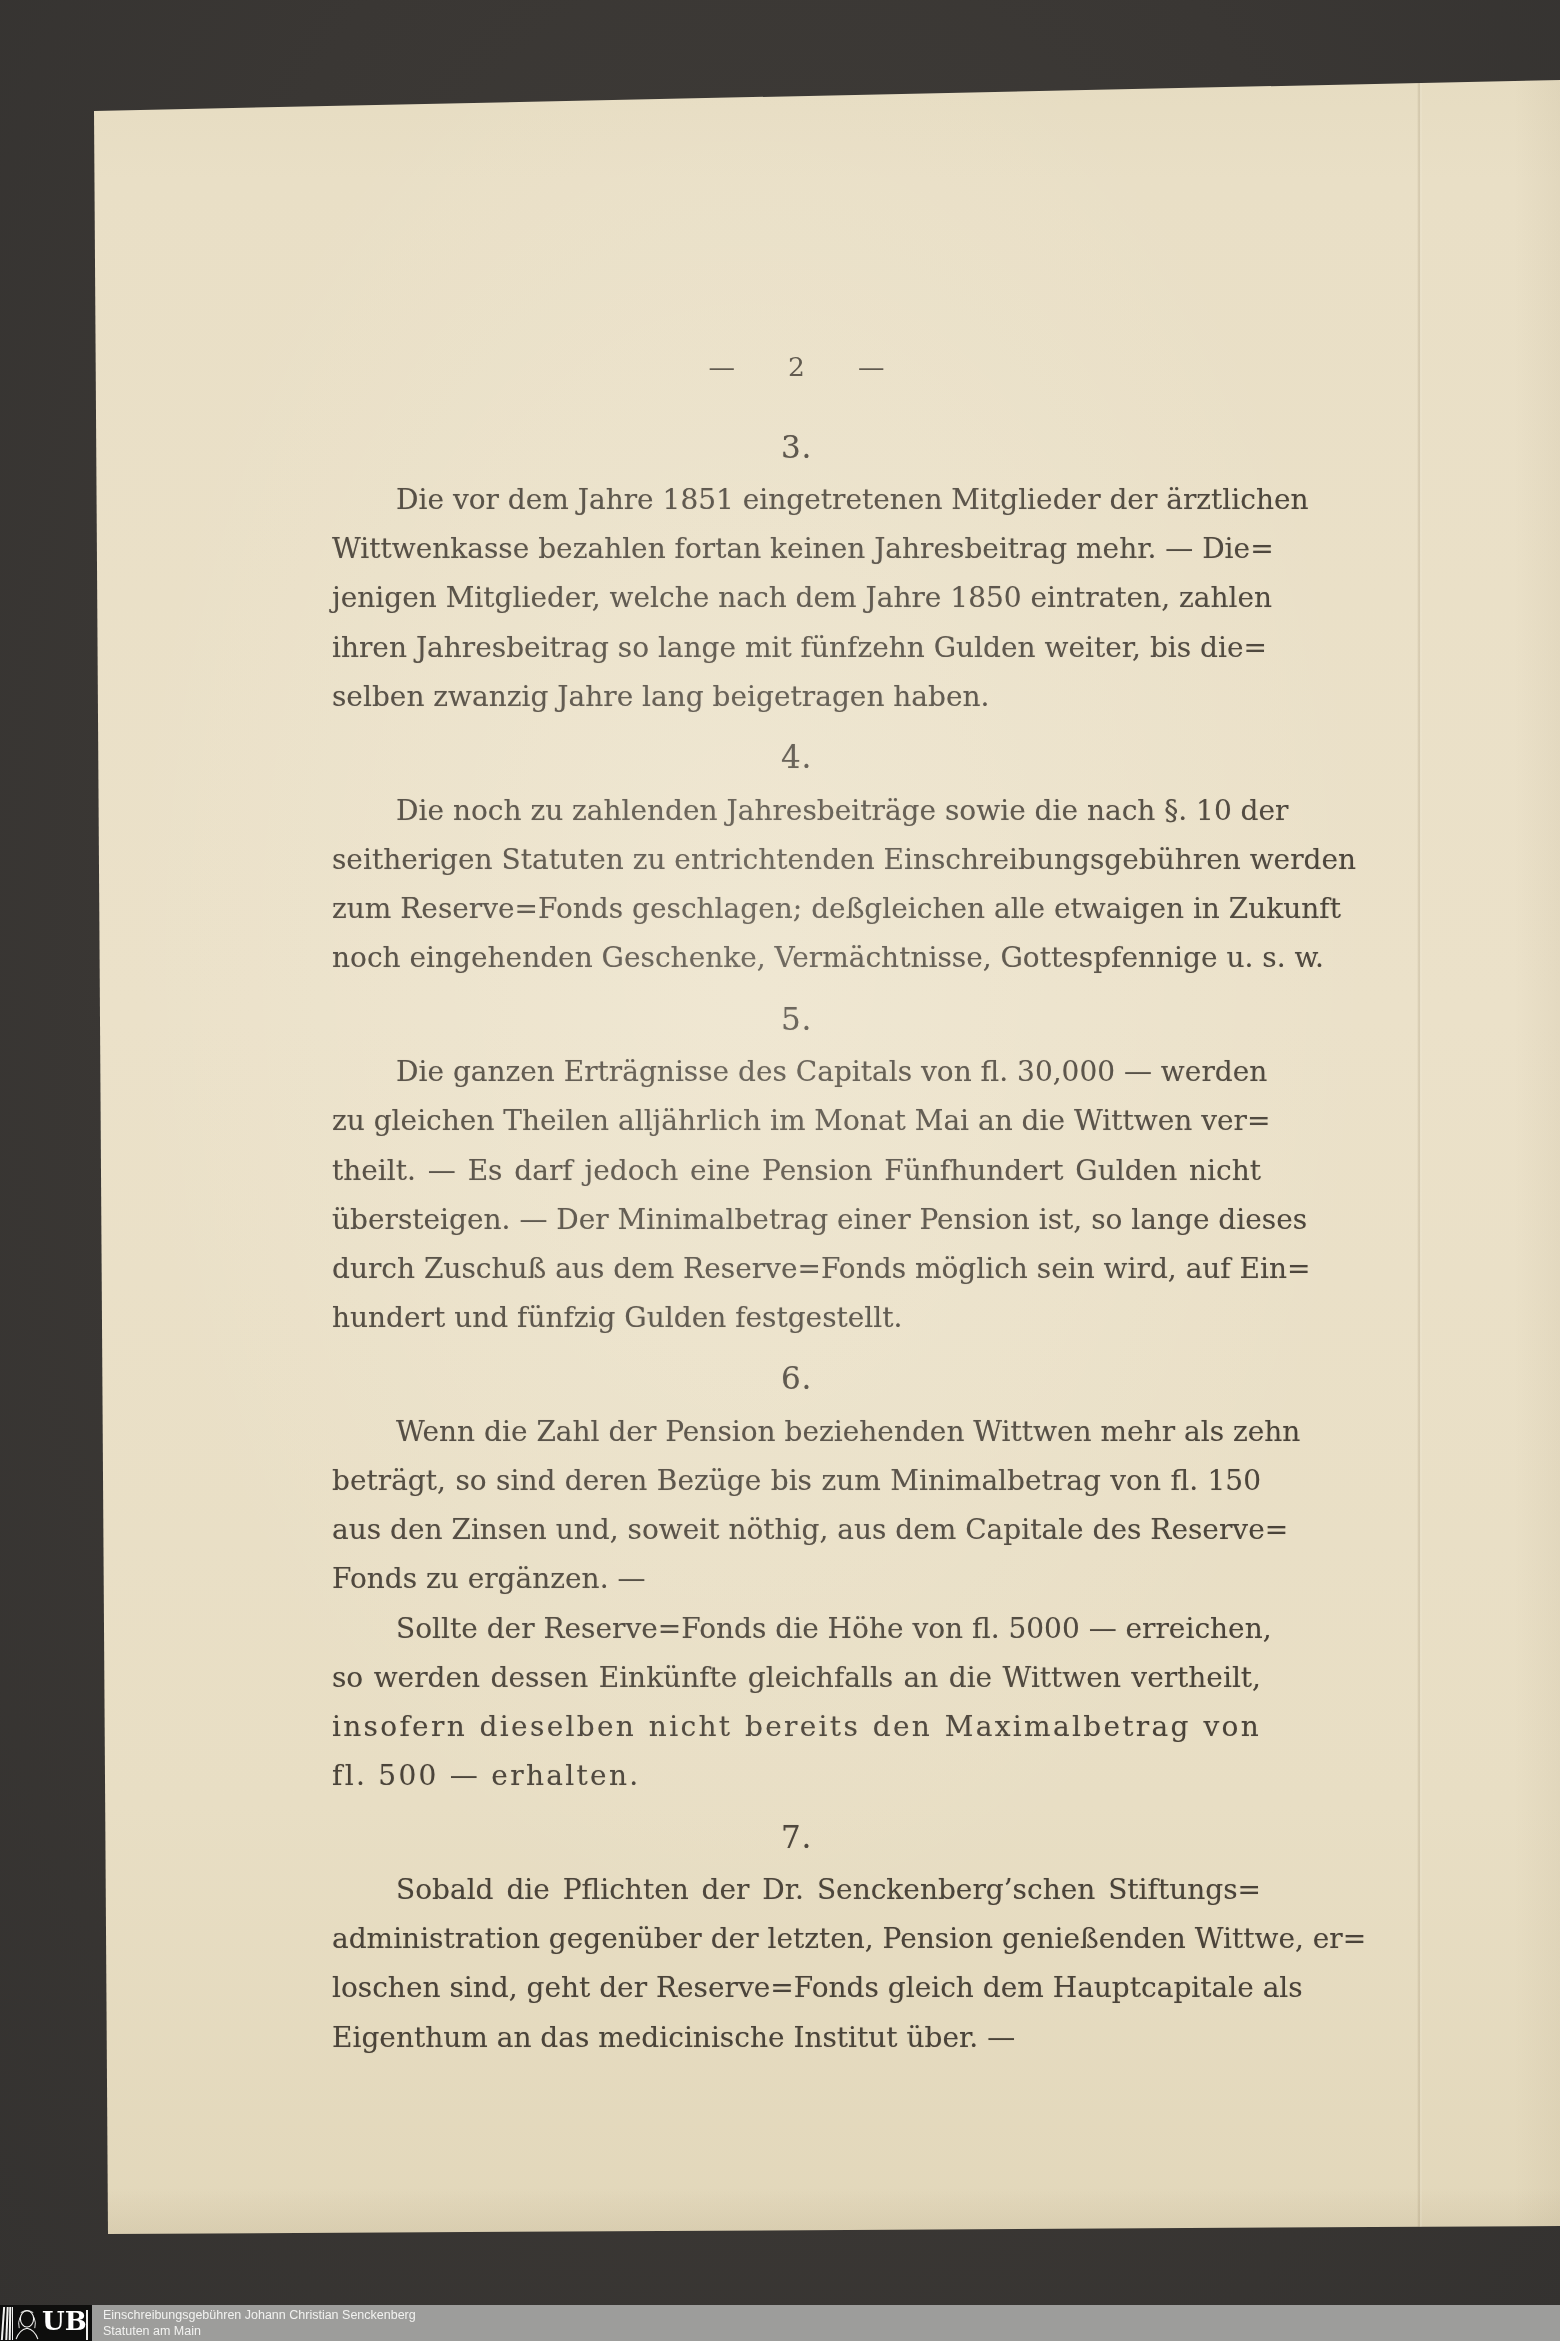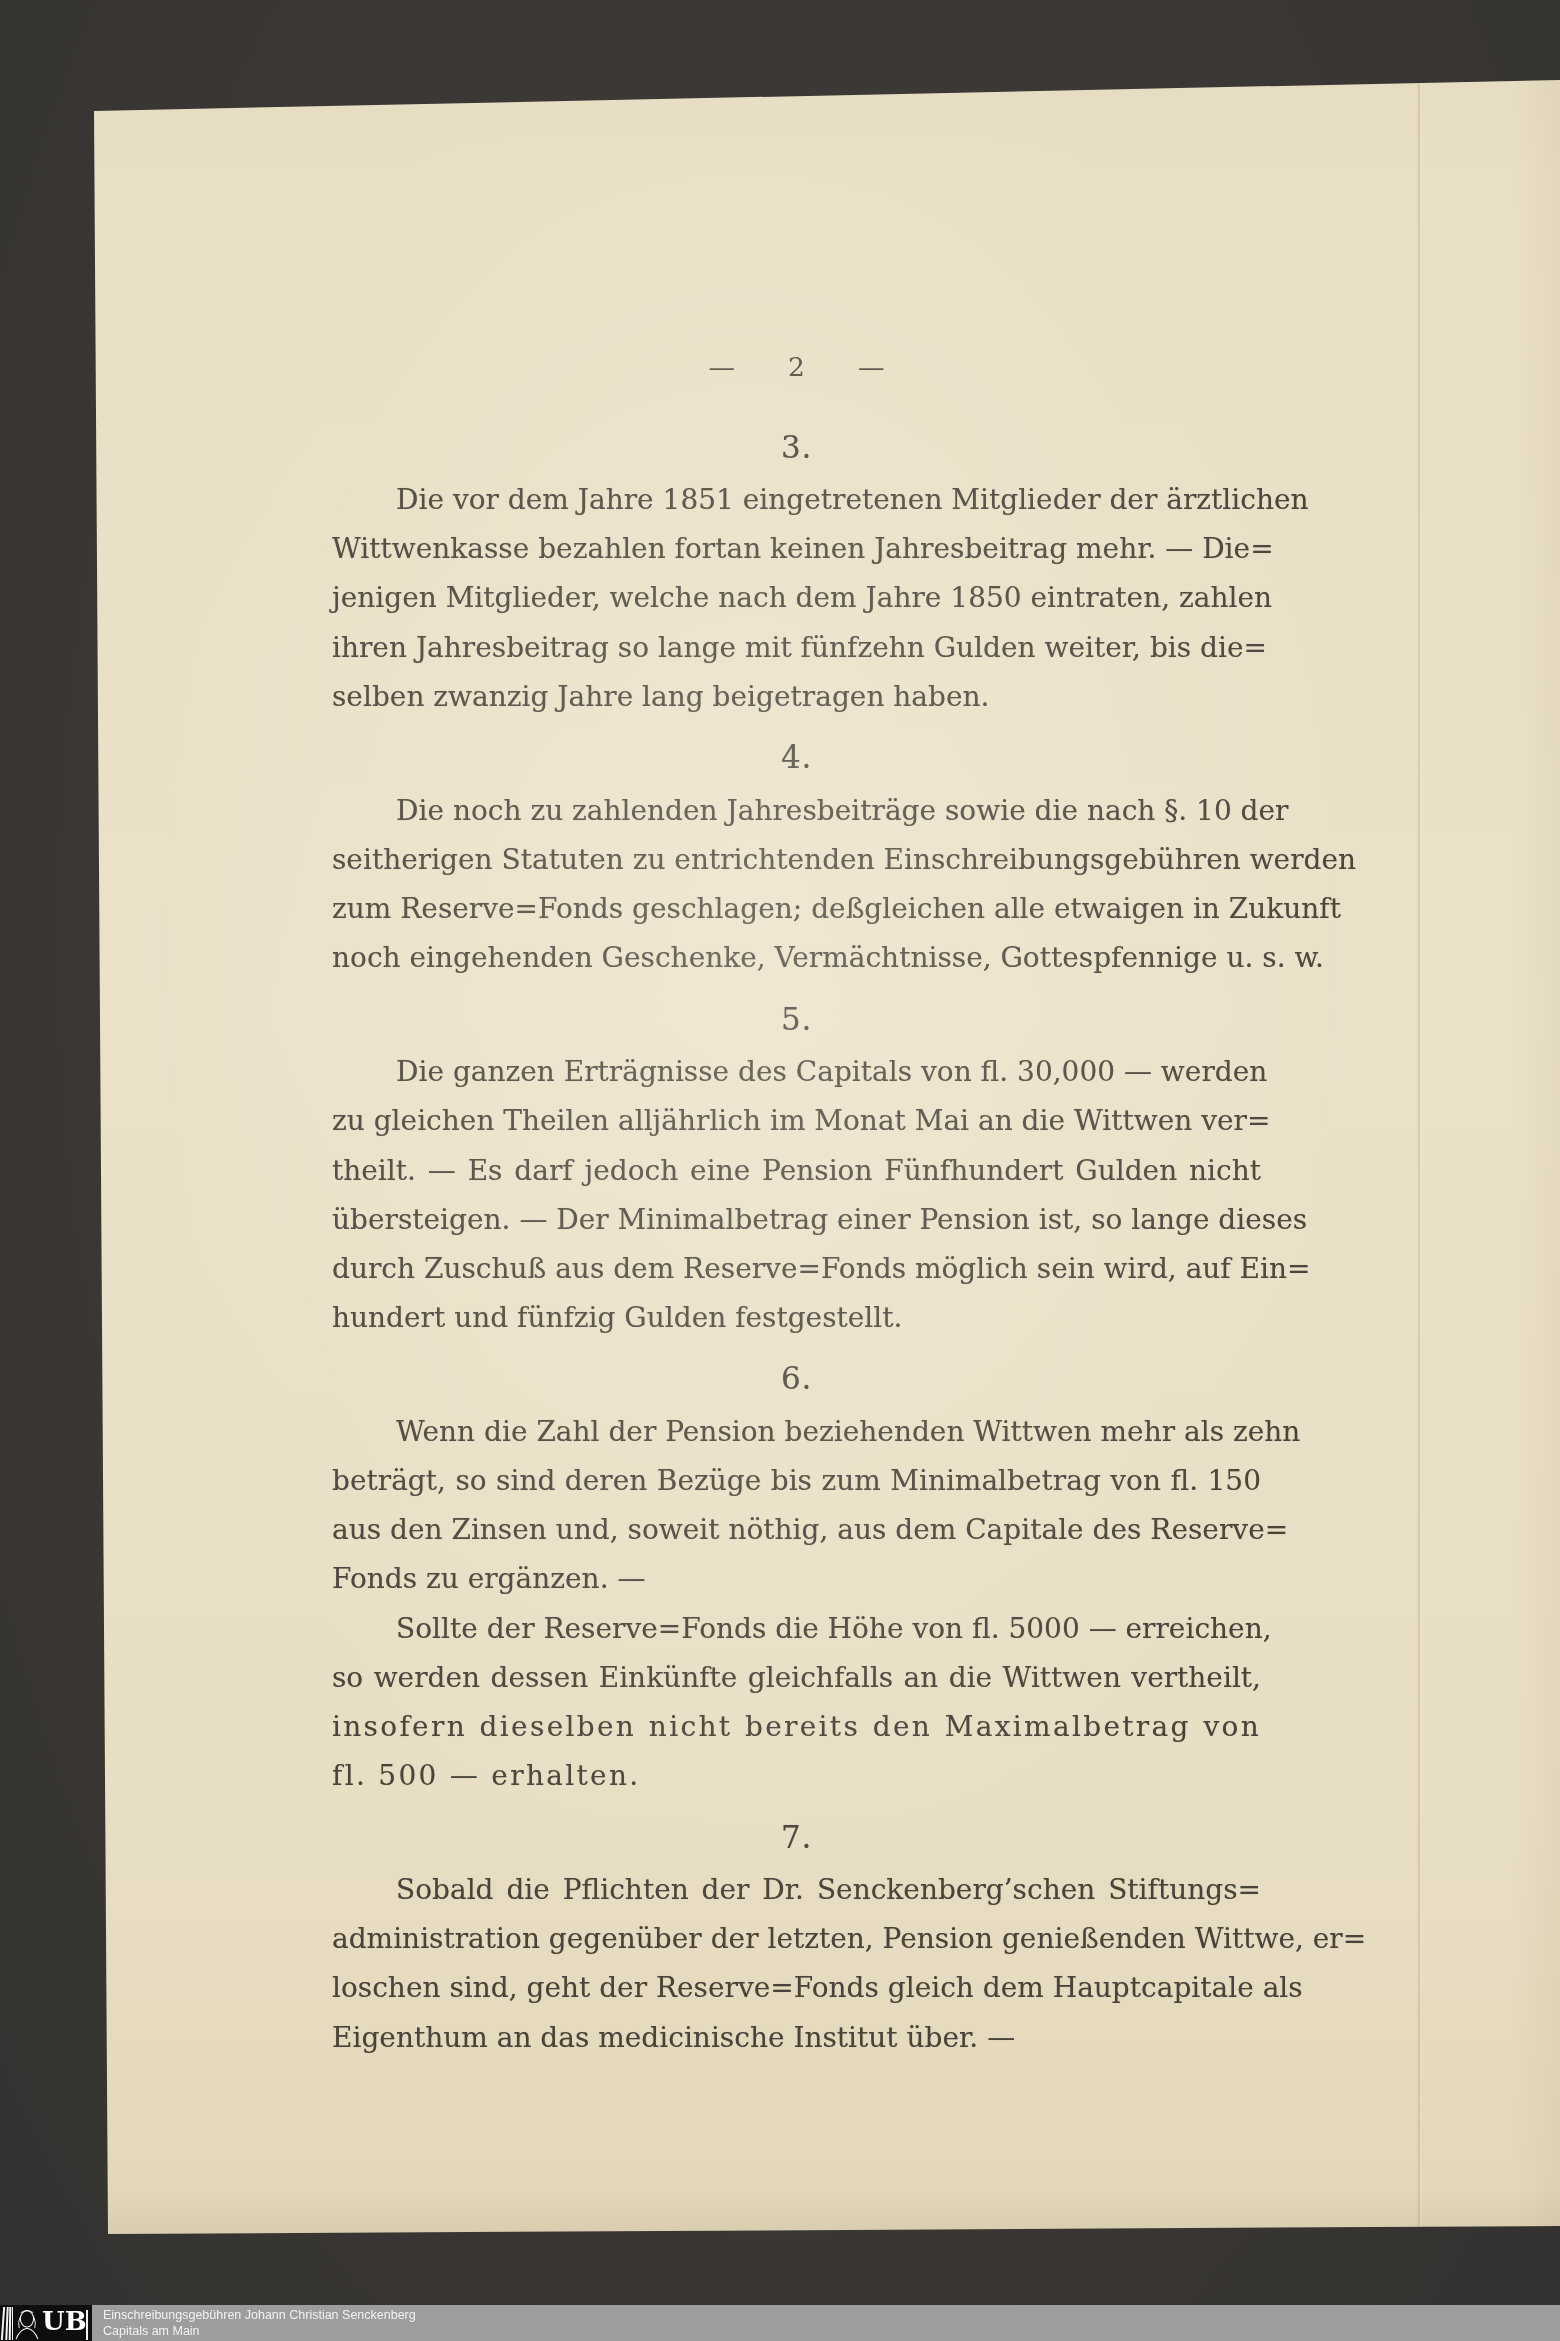--- a/index.html
+++ b/index.html
@@ -104,18 +104,18 @@
           <path d="M9 13 Q6 20 8 27 M27 13 Q30 20 28 27" stroke="#f2f2f0" stroke-width="1.2"></path>
           <path d="M4 41 Q8 29 18 27 Q28 29 32 41" stroke="#f2f2f0" stroke-width="1.4"></path>
           <path d="M10 7 Q18 2 26 7" stroke="#f2f2f0" stroke-width="1.2"></path>
         </svg>
       </span>
       <div class="logo-ub">UB</div>
       <div class="logo-rule"></div>
     </div>
     <div class="libtext">
       <div>Einschreibungsgebühren Johann Christian Senckenberg</div>
-      <div>Capitals am Main</div>
+      <div>Statuten am Main</div>
     </div>
   </div>
 
 </div>
 
 
 </body></html>

